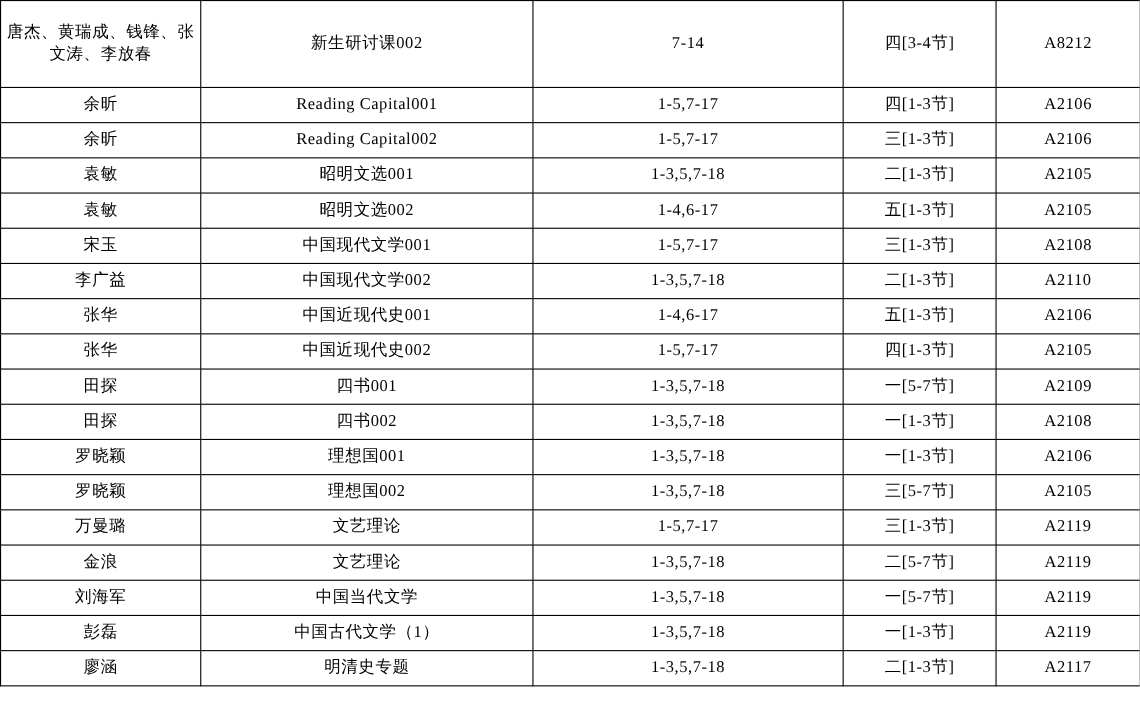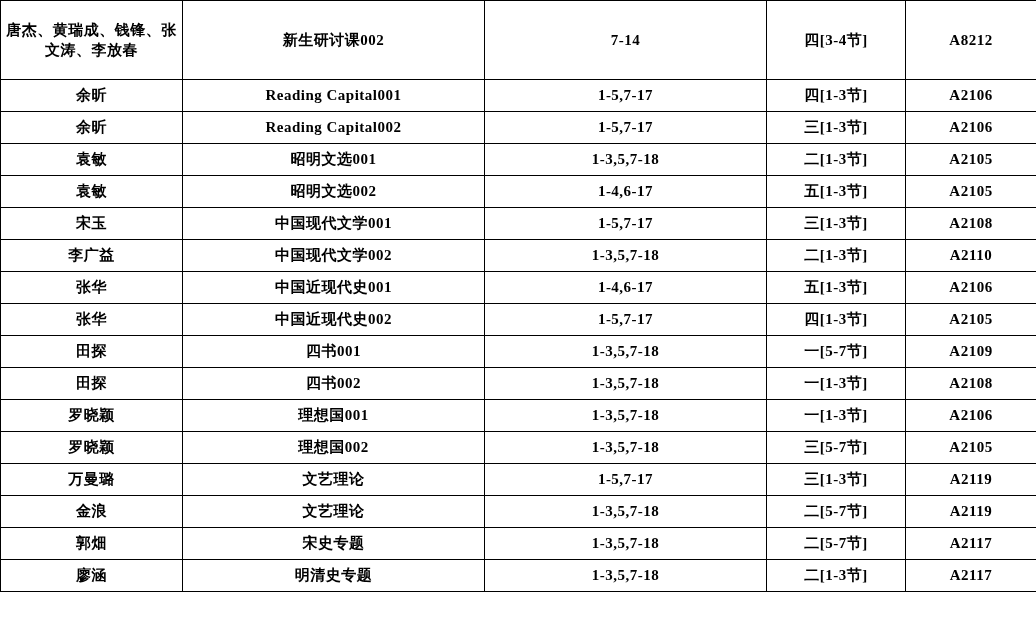--- a/index.html
+++ b/index.html
@@ -11,21 +11,20 @@
     width: 1036px;
     height: 641px;
     overflow: hidden;
     font-family: "Liberation Serif", "DejaVu Serif", serif;
     color: #000000;
   }
   .sheet {
     width: 1036px;
     height: 484px;
     position: relative;
-    font-weight: bold;
   }
   table.schedule {
     border-collapse: collapse;
     width: 1036px;
     table-layout: fixed;
   }
   table.schedule td {
     border: 1px solid #000000;
     text-align: center;
     vertical-align: middle;
@@ -184,25 +183,32 @@
         <td class="room">A2119</td>
       </tr>
       <tr class="r-normal">
         <td class="teacher">金浪</td>
         <td class="course">文艺理论</td>
         <td class="weeks">1-3,5,7-18</td>
         <td class="time">二[5-7节]</td>
         <td class="room">A2119</td>
       </tr>
       <tr class="r-normal">
-        <td class="teacher">郭畑</td>
-        <td class="course">宋史专题</td>
-        <td class="weeks">1-3,5,7-18</td>
-        <td class="time">二[5-7节]</td>
-        <td class="room">A2117</td>
+        <td class="teacher">刘海军</td>
+        <td class="course">中国当代文学</td>
+        <td class="weeks">1-3,5,7-18</td>
+        <td class="time">一[5-7节]</td>
+        <td class="room">A2119</td>
+      </tr>
+      <tr class="r-normal">
+        <td class="teacher">彭磊</td>
+        <td class="course">中国古代文学（1）</td>
+        <td class="weeks">1-3,5,7-18</td>
+        <td class="time">一[1-3节]</td>
+        <td class="room">A2119</td>
       </tr>
       <tr class="r-normal">
         <td class="teacher">廖涵</td>
         <td class="course">明清史专题</td>
         <td class="weeks">1-3,5,7-18</td>
         <td class="time">二[1-3节]</td>
         <td class="room">A2117</td>
       </tr>
 
     </tbody>

